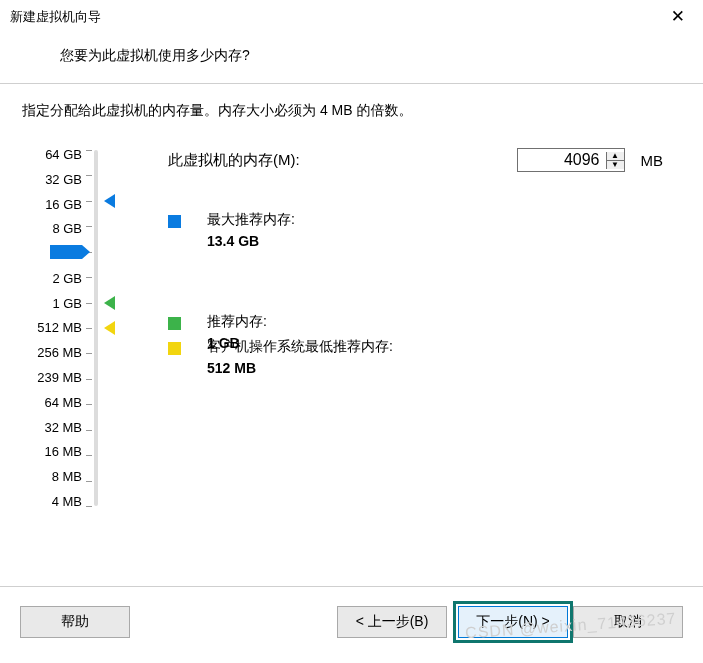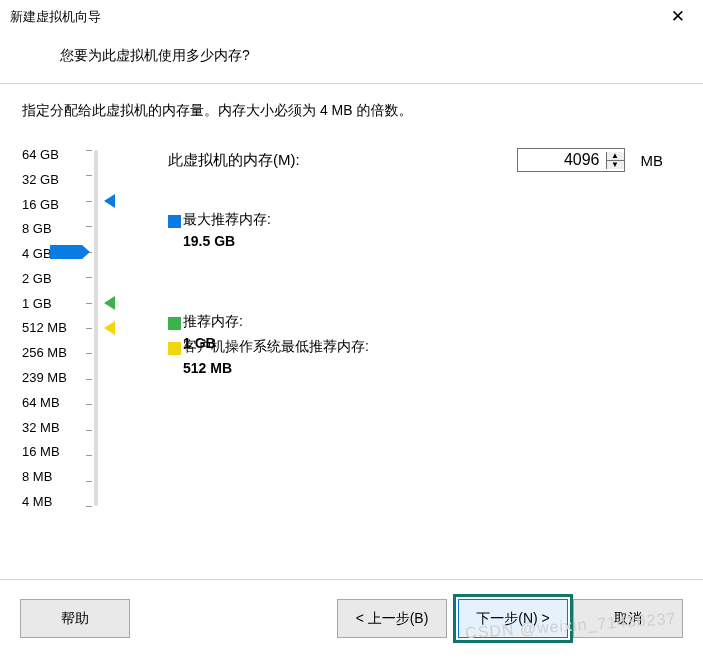--- a/index.html
+++ b/index.html
@@ -57,21 +57,21 @@
       position: relative;
       display: flex;
       height: 360px;
     }
     .labels-col {
       width: 60px;
       display: flex;
       flex-direction: column;
       justify-content: space-between;
       height: 360px;
-      text-align: left;
+      text-align: right;
       font-size: 13px;
     }
     .labels-col div { line-height: 1; }
     .track-col {
       position: relative;
       width: 44px;
       height: 360px;
     }
     .track {
       position: absolute;
@@ -154,34 +154,34 @@
       font-size:8px; line-height:1; cursor:pointer;
       display:flex; align-items:center; justify-content:center;
       padding:0;
     }
     .spin-btns button:first-child { border-bottom:1px solid #707070; }
     .unit { font-size: 15px; margin-left: 6px; }
     .reco {
       position: relative;
       margin-top: 76px;
     }
-    .reco-item { position: absolute; display:flex; gap:2px; }
+    .reco-item { position: absolute; display:flex; gap:26px; }
     .sq { width:13px; height:13px; margin-top:4px; flex-shrink:0; }
     .sq.blue{background:#0a7be0;} .sq.green{background:#3cb34a;} .sq.yellow{background:#f2d50f;}
     .reco-text .lbl { font-size:14px; }
     .reco-text .val { font-size:14px; font-weight:bold; margin-top:4px; }
     .footer {
       position:absolute; left:0; right:0; bottom:0;
       border-top:1px solid #cfcfcf;
       padding:14px 20px 20px 20px;
       display:flex; align-items:center;
     }
     .footer .spacer { flex:1; }
     .btn {
-      min-width: 110px; height:39px;
+      min-width: 110px; height:32px;
       background:#e9e9e9; border:1px solid #a9a9a9;
       font-size:14px; font-family:inherit;
       cursor:pointer; padding:0 12px;
     }
     .btn.primary {
       background:#e5f1fb; border:1px solid #0078d7;
     }
     .hl-next {
       border:3px solid #0f766e; padding:2px; margin-left:6px;
       display:inline-flex;
@@ -265,21 +265,21 @@
           </div>
         </div>
         <span class="unit">MB</span>
       </div>
 
       <div class="reco" id="reco">
           <div class="reco-item" style="top: -37.1429px;">
             <div class="sq blue"></div>
             <div class="reco-text">
               <div class="lbl">最大推荐内存:</div>
-              <div class="val">19.5 GB</div>
+              <div class="val">13.4 GB</div>
             </div>
           </div>
           <div class="reco-item" style="top: 64.5714px;">
             <div class="sq green"></div>
             <div class="reco-text">
               <div class="lbl">推荐内存:</div>
               <div class="val">1 GB</div>
             </div>
           </div>
           <div class="reco-item" style="top: 90px;">

